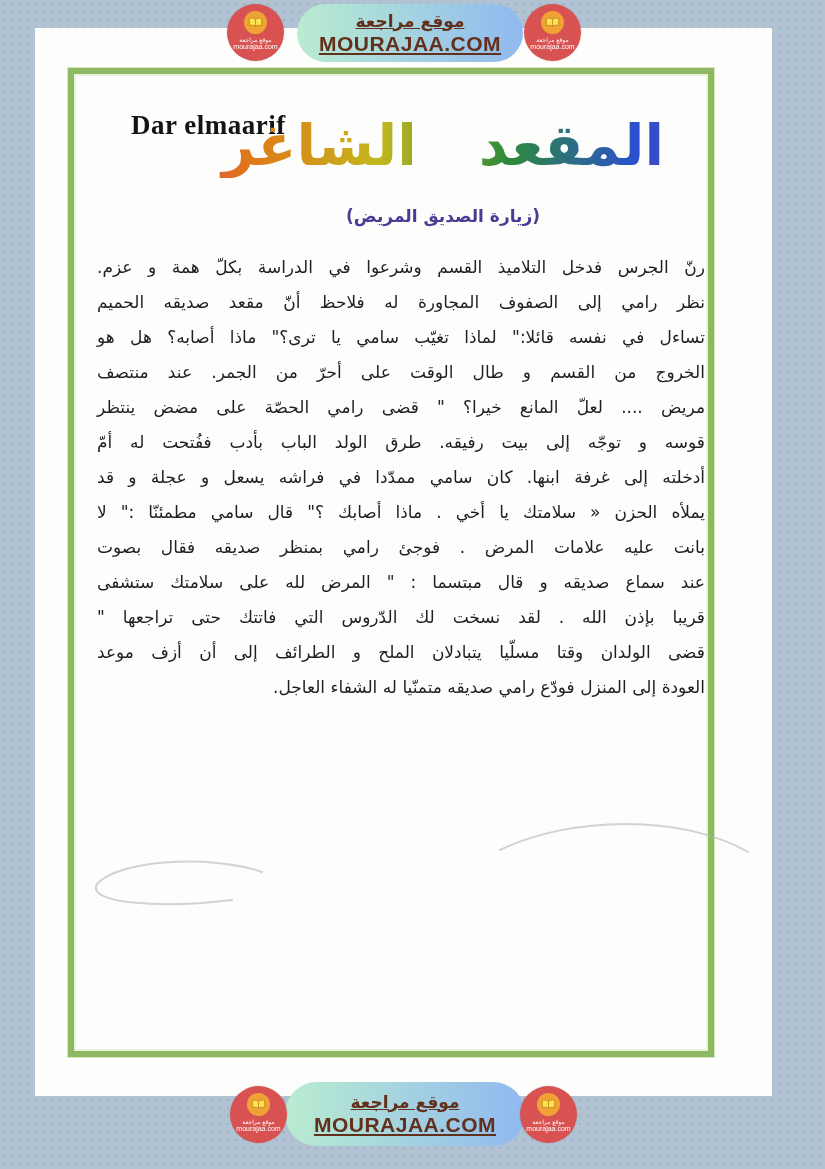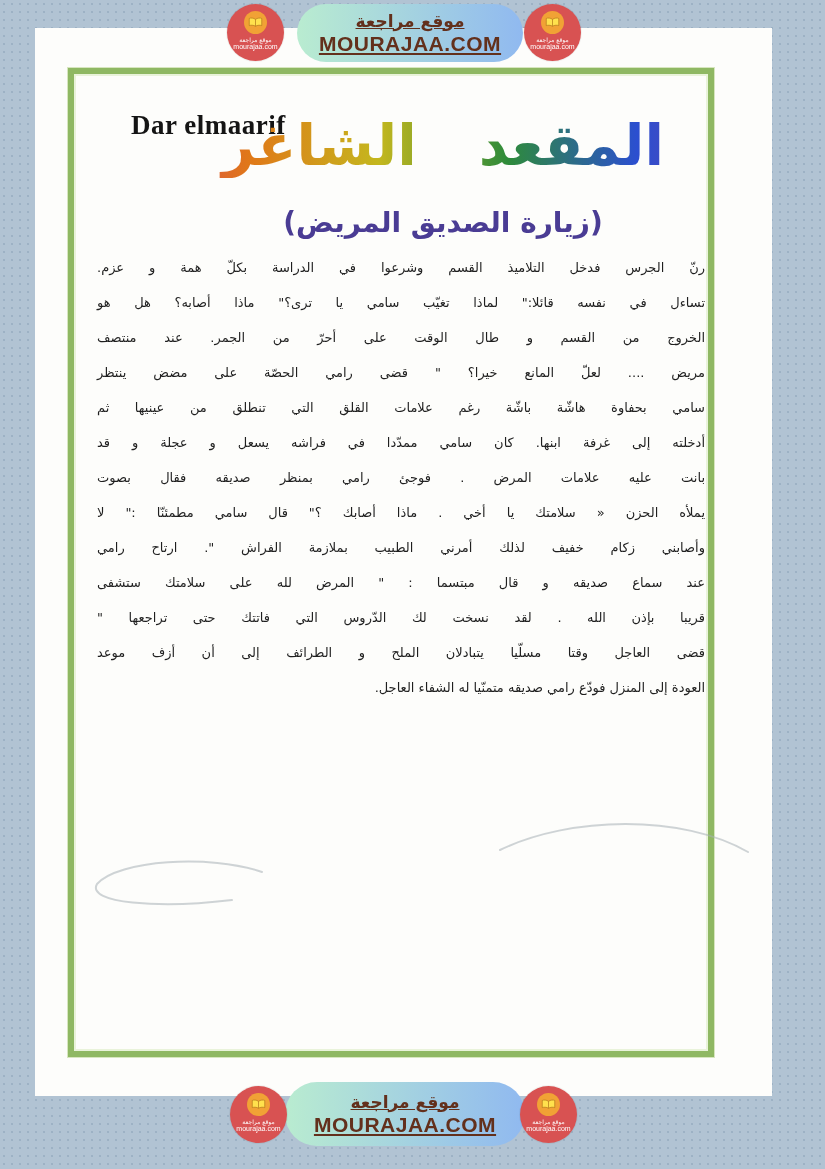--- a/index.html
+++ b/index.html
@@ -30,26 +30,26 @@
     position:absolute;left:120px;top:112px;width:646px;margin:0;
     direction:rtl;text-align:center;
     font-size:57px;font-weight:bold;word-spacing:42px;
     background-image:linear-gradient(to left,#7b3fa0,#2b4fd0,#2e8b3a,#c4b71e,#e07818,#d8326e);
     -webkit-background-clip:text;background-clip:text;
     color:transparent;
   }
   .subtitle{
     position:absolute;left:120px;top:206px;width:646px;margin:0;
     direction:rtl;text-align:center;
-    font-size:28px;font-weight:bold;color:var(--subtitle,#4a3c94);
+    font-size:17px;font-weight:bold;color:var(--subtitle,#4a3c94);
   }
   .body-text{
     position:absolute;left:97px;top:250px;width:608px;
     direction:rtl;
-    font-size:13px;line-height:35px;color:var(--body-text,#1f1f1f);
+    font-size:17px;line-height:35px;color:var(--body-text,#1f1f1f);
   }
   .body-line{
     text-align:justify;text-align-last:justify;
     white-space:normal;
   }
   .body-line:last-child{text-align-last:right;}
   .scribble{position:absolute;left:0;top:0;pointer-events:none;}
   
   .banner{position:absolute;left:0;top:0;width:825px;height:0;}
   .pill{
@@ -88,31 +88,31 @@
   <div class="publisher">Dar elmaarif</div>
 </div>
 <div class="frame"></div>
 
 <h1 class="title" style="background-image: linear-gradient(to left, rgb(123, 63, 160), rgb(43, 79, 208), rgb(46, 139, 58), rgb(196, 183, 30), rgb(224, 120, 24), rgb(216, 50, 110));">المقعد الشاغر</h1>
 <h2 class="subtitle">(زيارة الصديق المريض)</h2>
 
 <div class="body-text">
 
 <div class="body-line">رنّ الجرس فدخل التلاميذ القسم وشرعوا في الدراسة بكلّ همة و عزم.</div>
+    <div class="body-line">نظر رامي إلى الصفوف المجاورة له فلاحظ أنّ مقعد صديقه الحميم</div>
     <div class="body-line">تساءل في نفسه قائلا:" لماذا تغيّب سامي يا ترى؟" ماذا أصابه؟ هل هو</div>
     <div class="body-line">الخروج من القسم و طال الوقت على أحرّ من الجمر. عند منتصف</div>
     <div class="body-line">مريض .... لعلّ المانع خيرا؟ " قضى رامي الحصّة على مضض ينتظر</div>
-    <div class="body-line">سامي بحفاوة هاشّة باشّة رغم علامات القلق التي تنطلق من عينيها ثم</div>
+    <div class="body-line">قوسه و توجّه إلى بيت رفيقه. طرق الولد الباب بأدب ففُتحت له أمّ</div>
     <div class="body-line">أدخلته إلى غرفة ابنها. كان سامي ممدّدا في فراشه يسعل و عجلة و قد</div>
+    <div class="body-line">يملأه الحزن « سلامتك يا أخي . ماذا أصابك ؟" قال سامي مطمئنّا :" لا</div>
     <div class="body-line">بانت عليه علامات المرض . فوجئ رامي بمنظر صديقه فقال بصوت</div>
-    <div class="body-line">يملأه الحزن « سلامتك يا أخي . ماذا أصابك ؟" قال سامي مطمئنّا :" لا</div>
-    <div class="body-line">وأصابني زكام خفيف لذلك أمرني الطبيب بملازمة الفراش ". ارتاح رامي</div>
     <div class="body-line">عند سماع صديقه و قال مبتسما : " المرض لله على سلامتك ستشفى</div>
     <div class="body-line">قريبا بإذن الله . لقد نسخت لك الدّروس التي فاتتك حتى تراجعها "</div>
-    <div class="body-line">قضى العاجل وقتا مسلّيا يتبادلان الملح و الطرائف إلى أن أزف موعد</div>
+    <div class="body-line">قضى الولدان وقتا مسلّيا يتبادلان الملح و الطرائف إلى أن أزف موعد</div>
     <div class="body-line">العودة إلى المنزل فودّع رامي صديقه متمنّيا له الشفاء العاجل.</div>
   </div>
 
 <svg class="scribble" width="825" height="1169" viewBox="0 0 825 1169">
   <path d="M 500 850 C 570 816, 682 814, 748 852" fill="none" stroke="#a8b0b6" stroke-width="2" stroke-linecap="round" opacity="0.55"></path>
   <path d="M 262 872 C 210 854, 118 860, 97 884 C 86 903, 158 909, 232 900" fill="none" stroke="#a8b0b6" stroke-width="2" stroke-linecap="round" opacity="0.55"></path>
 </svg>
 
 <div class="banner">
   <div class="pill" style="left:297px;top:4px;width:226px;height:58px;">

